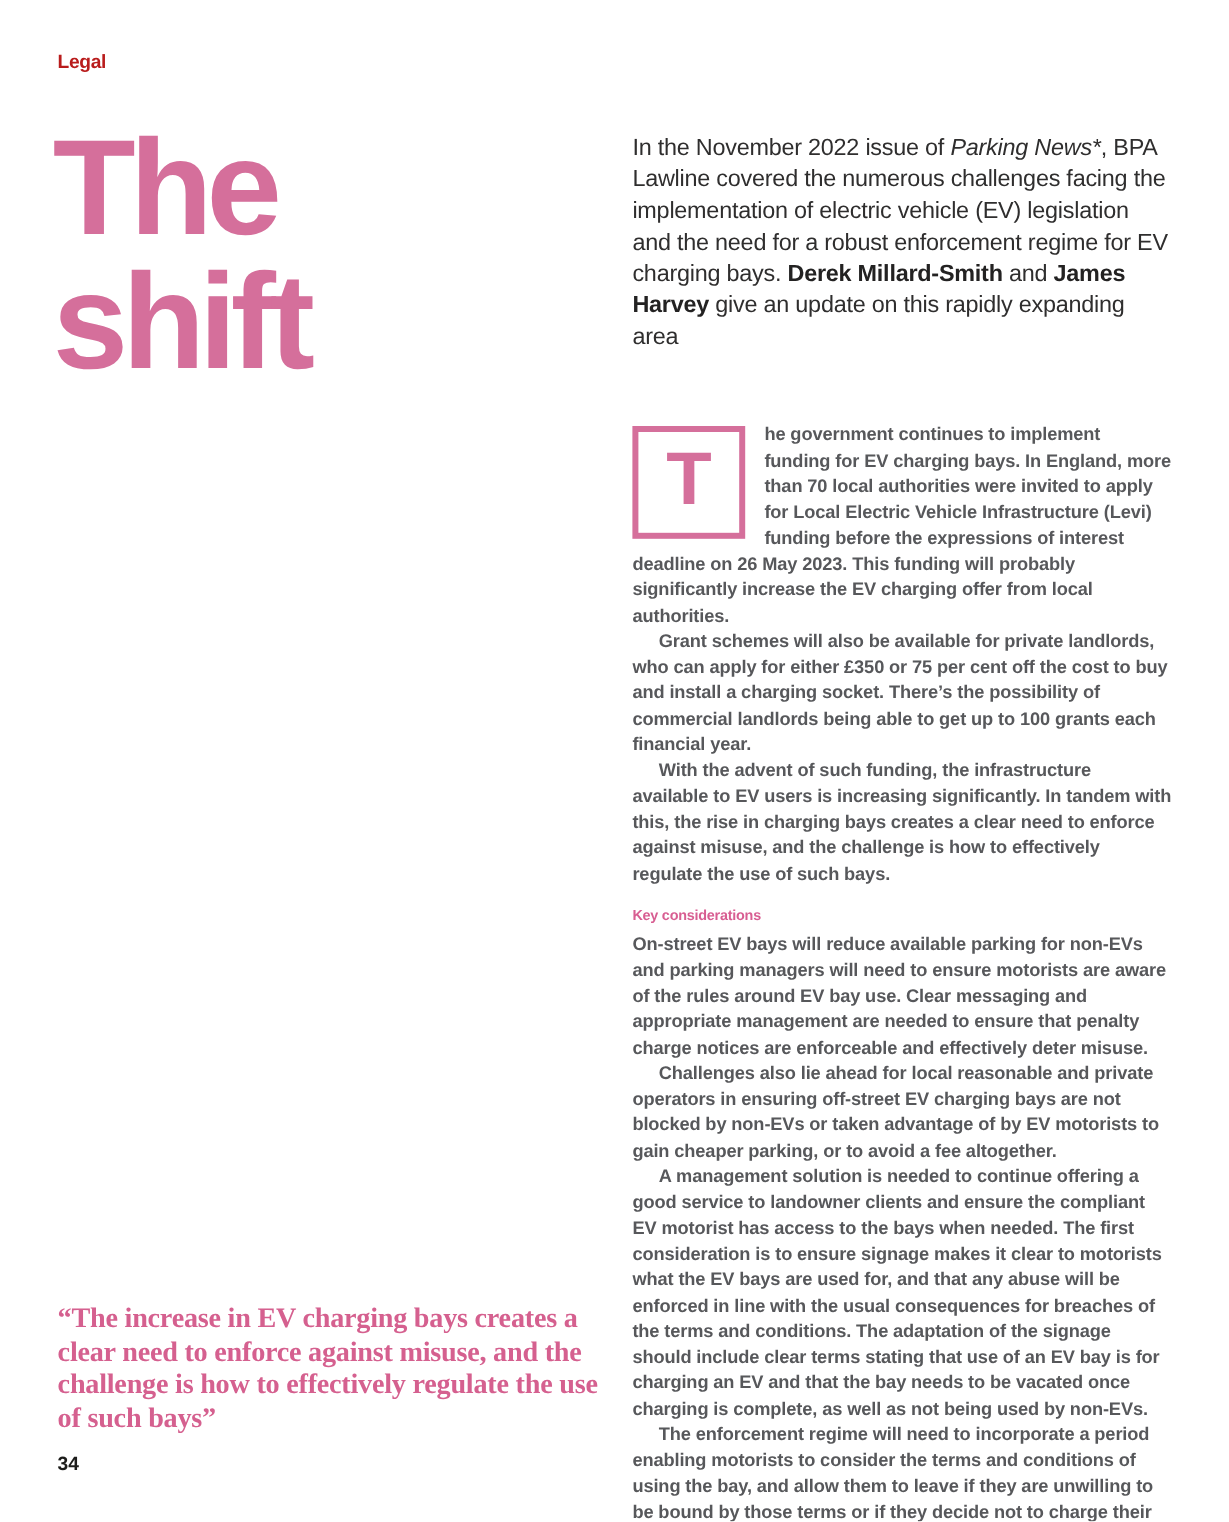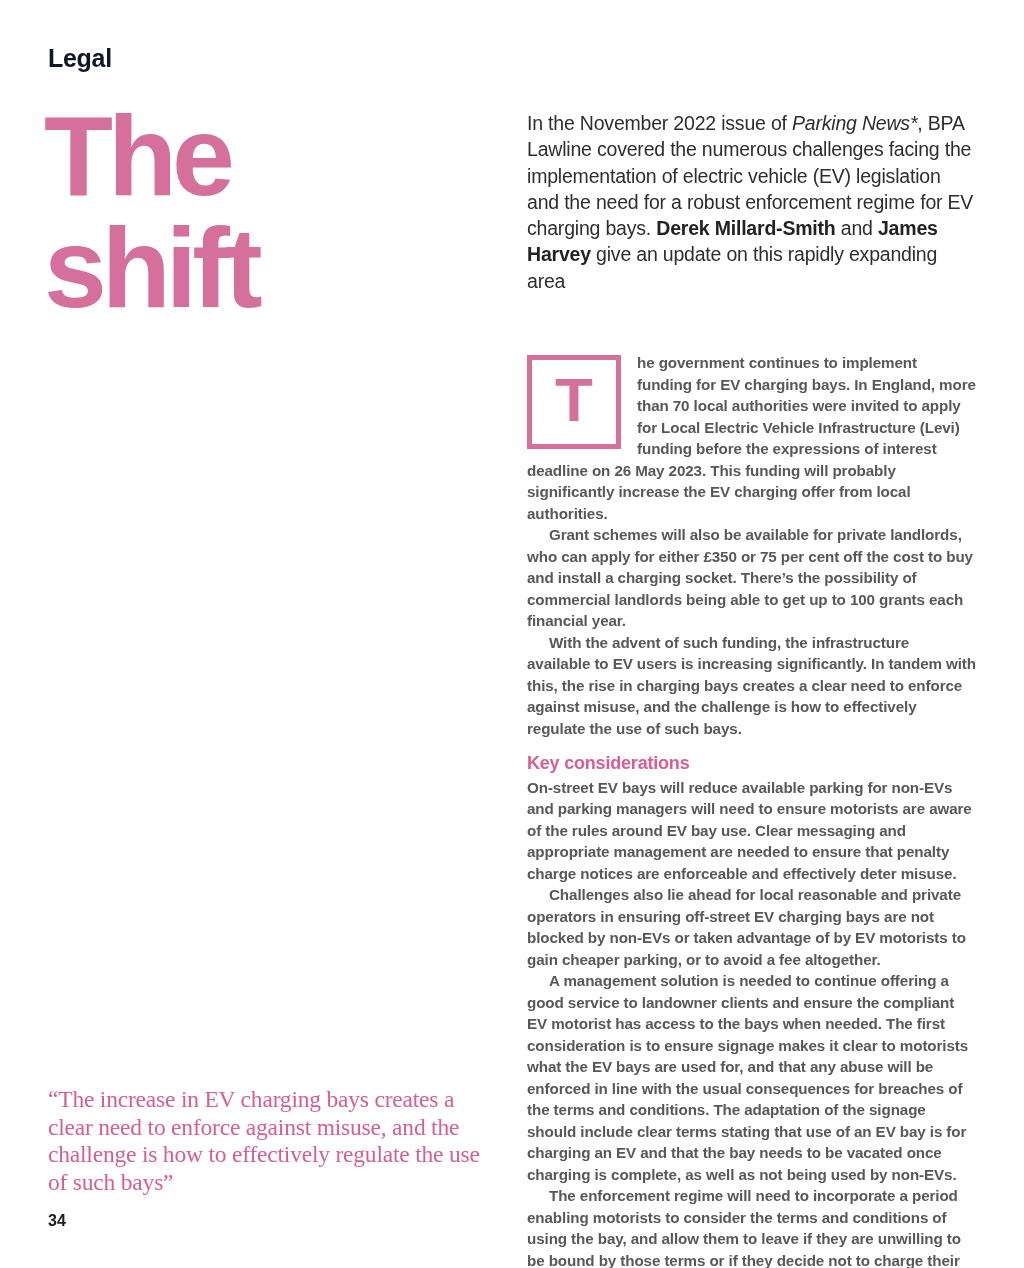--- a/index.html
+++ b/index.html
@@ -9,42 +9,42 @@
     height: 1268px;
     background: #ffffff;
     font-family: "Liberation Sans", sans-serif;
     overflow: hidden;
   }
 
   
   .section-label {
     position: absolute;
     left: 48px; top: 44px;
-    font-size: 25px;
+    font-size: 16px;
     font-weight: bold;
-    color: #0f172a;
+    color: #b91c1c;
     letter-spacing: -0.3px;
   }
   .big-title {
     position: absolute;
     left: 44px; top: 100px;
     font-size: 113px;
     line-height: 112px;
     font-weight: bold;
     letter-spacing: -5px;
     color: #d56f9b;
   }
   .big-title .t-line { white-space: nowrap; }
 
   .pull-quote {
     position: absolute;
     left: 48px; top: 1086px;
     width: 452px;
     font-family: "Liberation Serif", serif;
-    font-weight: normal;
+    font-weight: bold;
     font-size: 23.5px;
     line-height: 27.5px;
     letter-spacing: -0.2px;
     color: #d5608f;
   }
   .page-number {
     position: absolute;
     left: 48px; top: 1212px;
     font-size: 16px;
     font-weight: bold;
@@ -92,21 +92,21 @@
     font-size: 62px;
     font-weight: bold;
     color: #d56f9b;
     line-height: 1;
     transform: translateY(-2px);
   }
   .para { margin: 0; font-weight: bold; }
   .para.indent { text-indent: 22px; }
   .key-heading {
     margin: 14px 0 2px 0;
-    font-size: 18px;
+    font-size: 12px;
     font-weight: bold;
     letter-spacing: -0.2px;
     color: #d85e92;
   }
 </style>
 </head>
 <body>
 
 <div class="page">
 

